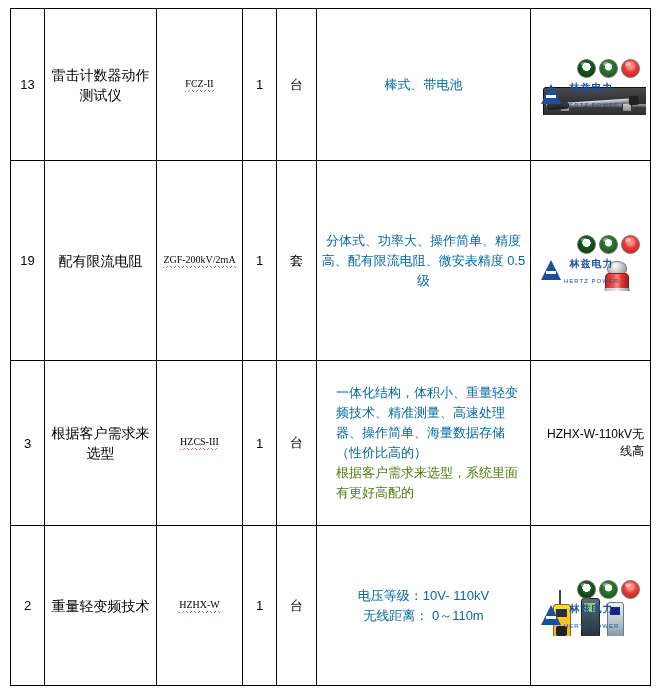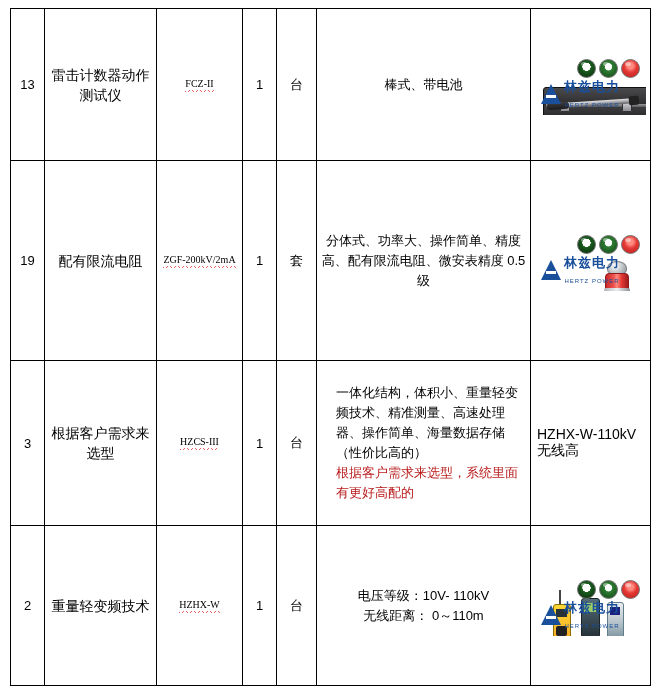--- a/index.html
+++ b/index.html
@@ -51,22 +51,22 @@
     position: absolute;
     left: 0; right: 0; bottom: -1px;
     height: 4px;
     background-image:
       radial-gradient(circle at 2px 4px, rgba(0,0,0,0) 1.6px, #d33 1.7px, #d33 2.1px, rgba(0,0,0,0) 2.2px),
       radial-gradient(circle at 6px 0px, rgba(0,0,0,0) 1.6px, #d33 1.7px, #d33 2.1px, rgba(0,0,0,0) 2.2px);
     background-size: 8px 4px;
     background-repeat: repeat-x;
   }
 
-  .desc-main { color: #000000; }
-  .desc-red { color: #b91c1c; }
+  .desc-main { color: #0369a1; }
+  .desc-red { color: #4d7c0f; }
   .desc-block { text-align: left; display: inline-block; margin-left: 15px; }
   .desc-center { text-align: center; }
 
   .imgcell {
     position: relative;
     width: 100%;
     height: 100%;
     min-height: 60px;
     overflow: hidden;
     background: #ffffff;
@@ -120,21 +120,21 @@
   }
   .logo .mark::after {
     content: "";
     position: absolute;
     left: 5px; top: 11px;
     width: 10px; height: 3px;
     background: #ffffff;
   }
   .logo .txt { line-height: 1; }
   .logo .cn {
-    font-size: 13px; font-weight: bold; color: #1a4f9c;
+    font-size: 10px; font-weight: bold; color: #1a4f9c;
     letter-spacing: 1px;
     font-family: "DejaVu Sans", sans-serif;
   }
   .logo .en {
     font-size: 6px; color: #1a4f9c; letter-spacing: 1px;
     margin-top: 1px;
   }
 
   
   .scene13 { position: absolute; left: 8px; top: 22px; width: 104px; height: 56px; }
@@ -186,22 +186,22 @@
     position: absolute; left: 68px; top: 2px; width: 18px; height: 12px;
     background: radial-gradient(circle at 40% 30%, #fff 0%, #cfd3d6 40%, #8d9196 100%);
     border-radius: 50% 50% 40% 40%;
     border: 1px solid #7d8186;
   }
 
   
   .text15 {
     position: absolute; left: 0; right: 0; top: 50%;
     transform: translateY(-50%);
-    text-align: left;
-    font-size: 14px;
+    text-align: right;
+    font-size: 12px;
     color: #000;
     padding: 0 2px;
   }
 
   
   .scene16 { position: absolute; left: 4px; top: 20px; width: 112px; height: 84px; }
   .dev16a {
     position: absolute; left: 14px; top: 8px; width: 16px; height: 34px;
     background: linear-gradient(180deg,#fdd835 0%,#fbc02d 55%,#f9a825 100%);
     border: 1px solid #8d6e00; border-radius: 3px;

